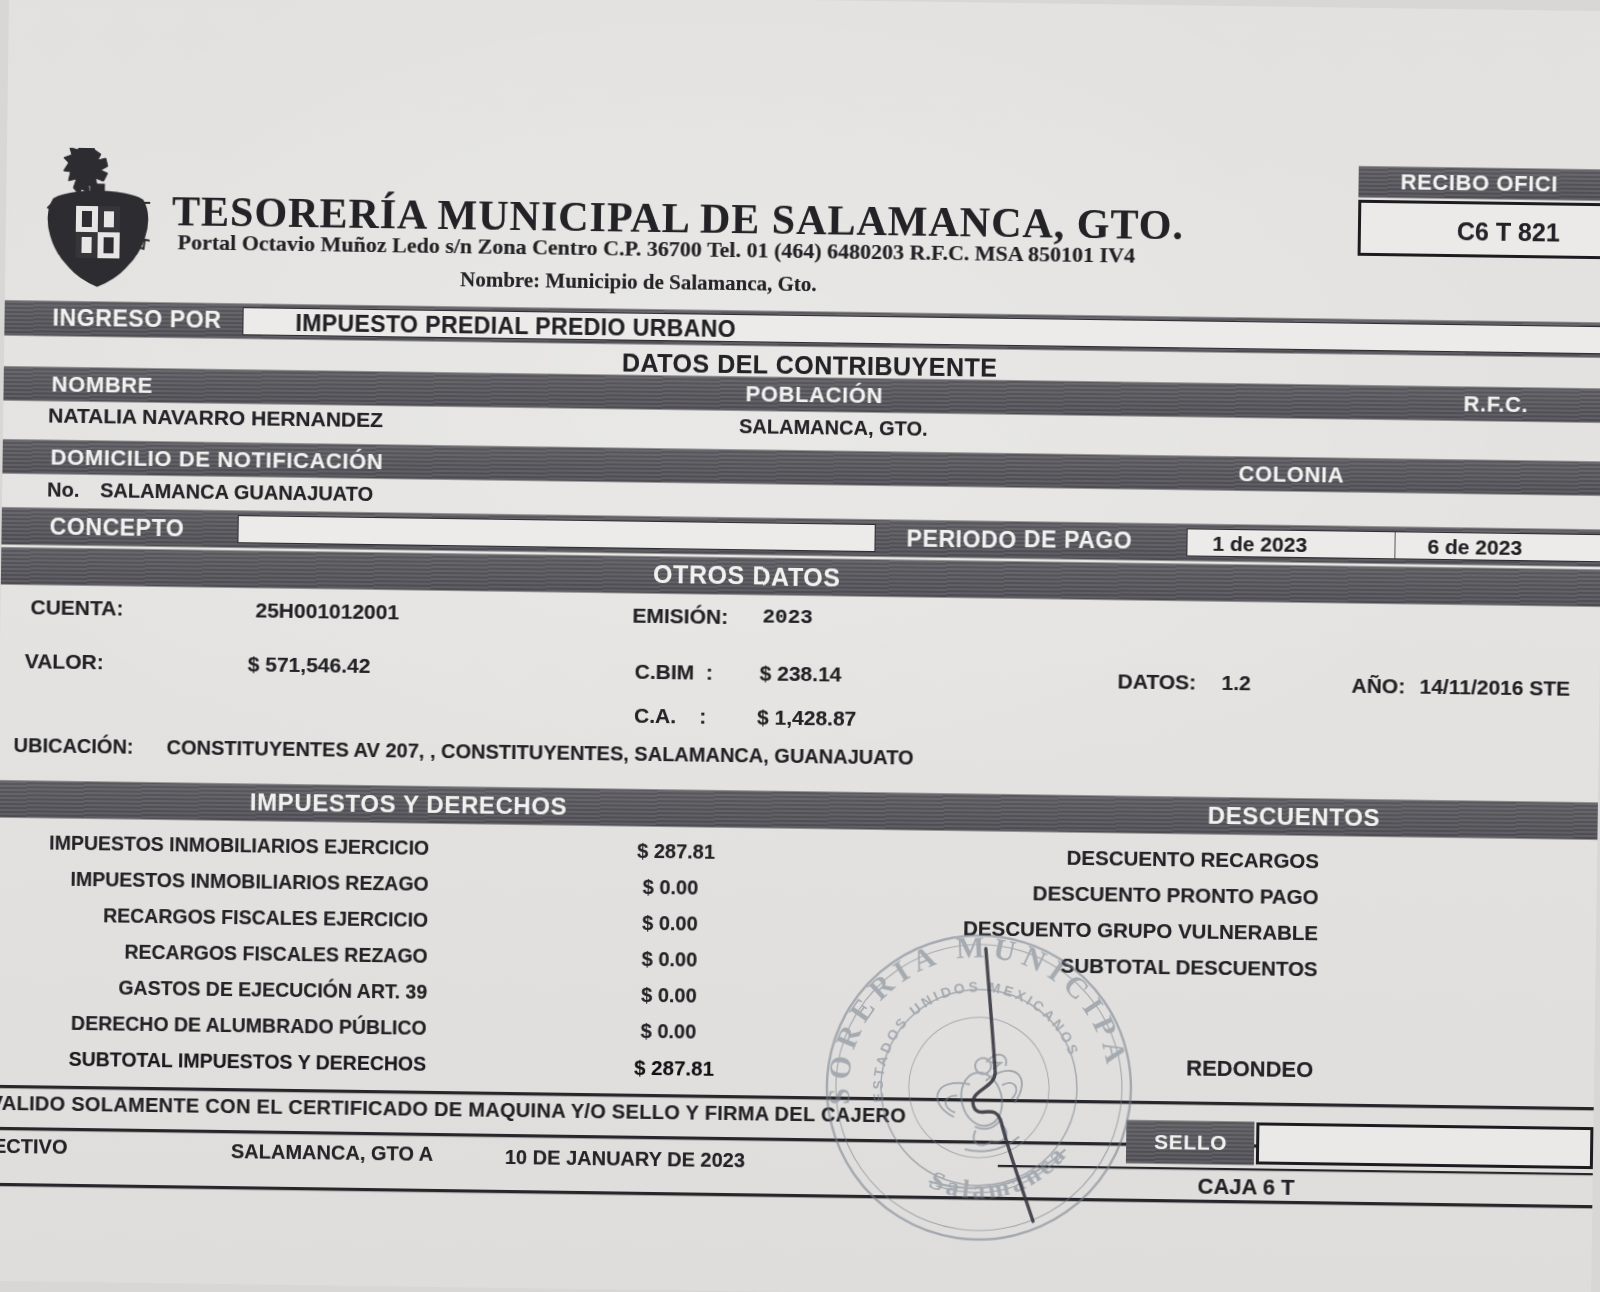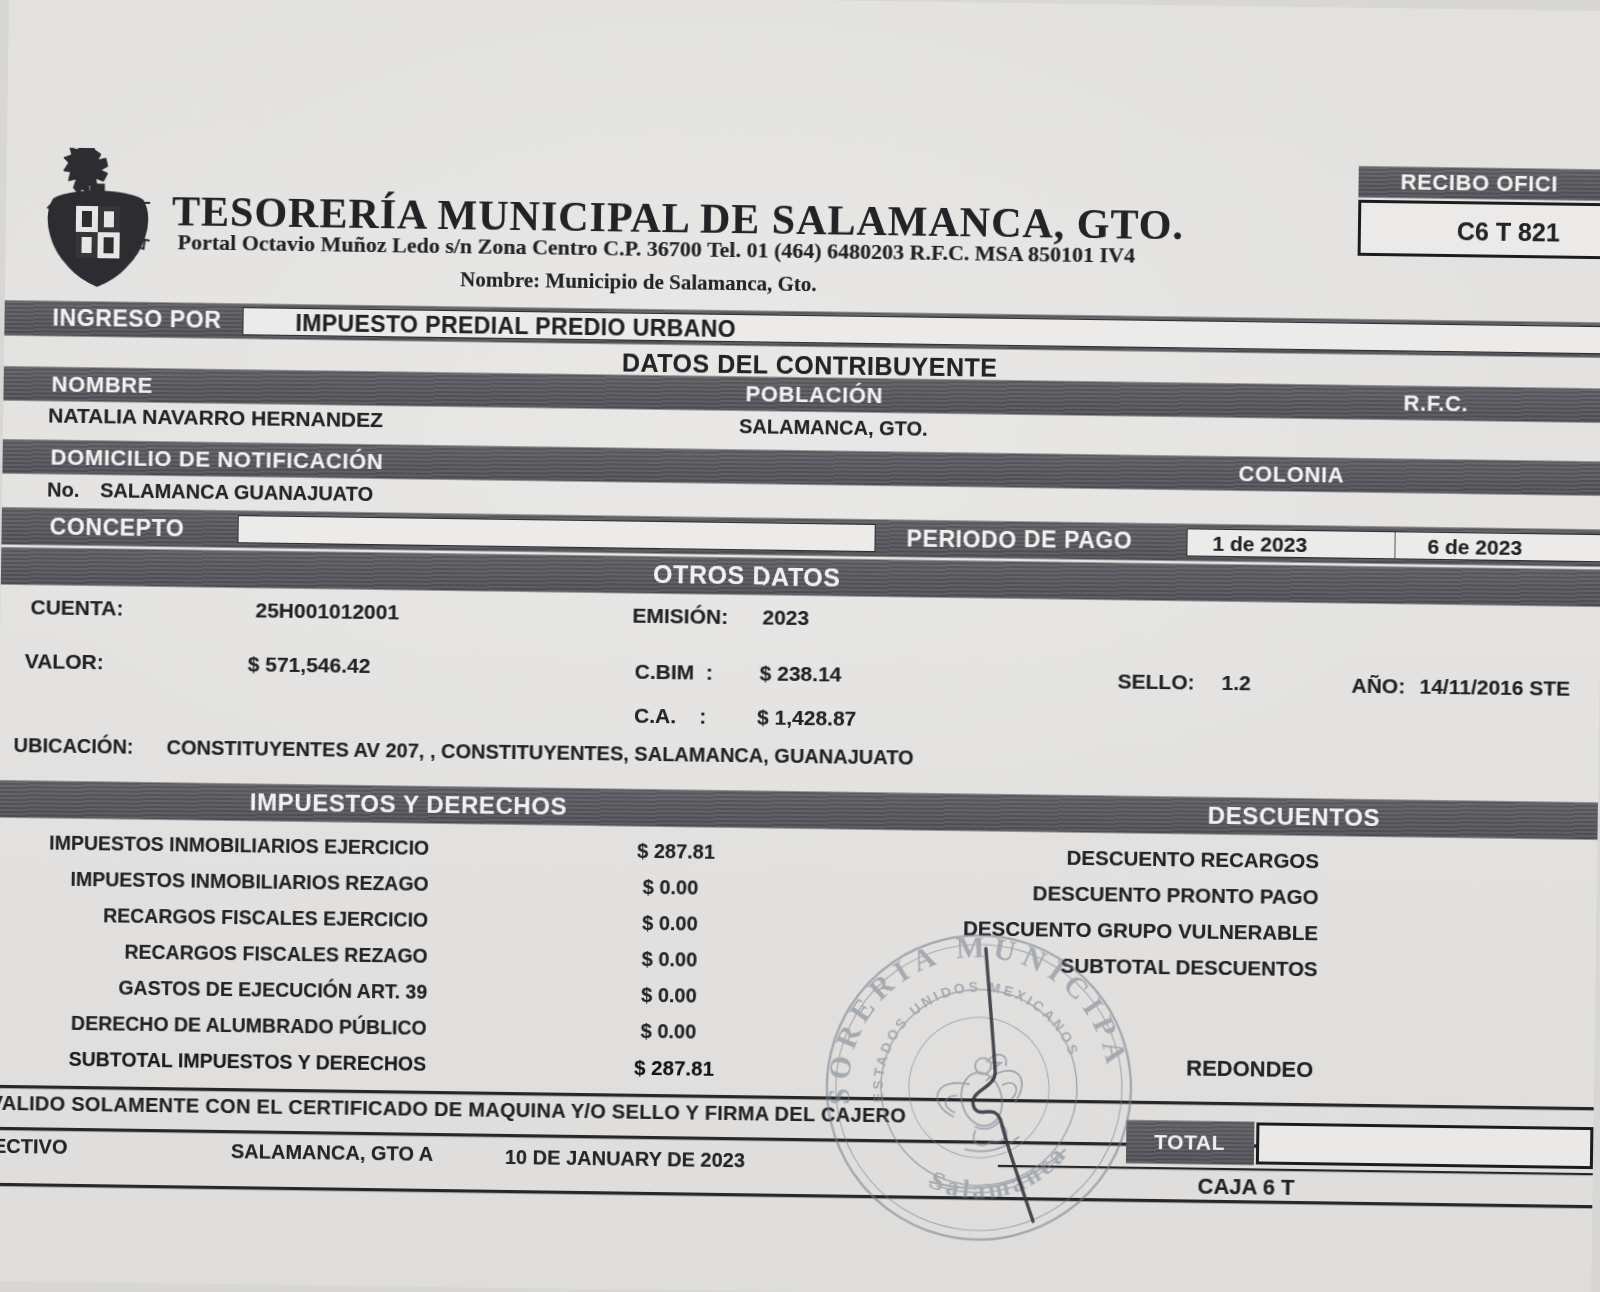--- a/index.html
+++ b/index.html
@@ -84,21 +84,21 @@
   </div>
   <div class="inset" style="left:238px;top:315px;width:1362px;height:28px;">
     <div class="blk" style="position:absolute;left:52px;top:1px;font-size:23px;letter-spacing:.4px;">IMPUESTO PREDIAL PREDIO URBANO</div>
   </div>
 
   <div class="abs blk" style="left:618px;top:351px;font-size:25px;letter-spacing:.5px;">DATOS DEL CONTRIBUYENTE</div>
 
   <div class="bar" style="top:378px;height:33px;">
     <span class="bar-label" style="left:48px;font-size:22px;">NOMBRE</span>
     <span class="bar-label" style="left:742px;font-size:22px;">POBLACIÓN</span>
-    <span class="bar-label" style="left:1400px;font-size:22px;">R.F.C.</span>
+    <span class="bar-label" style="left:1460px;font-size:22px;">R.F.C.</span>
   </div>
   <div class="abs blk" style="left:45px;top:414px;font-size:21px;">NATALIA NAVARRO HERNANDEZ</div>
   <div class="abs blk" style="left:736px;top:416px;font-size:20px;">SALAMANCA, GTO.</div>
 
   <div class="bar" style="top:451px;height:33px;">
     <span class="bar-label" style="left:48px;font-size:22px;">DOMICILIO DE NOTIFICACIÓN</span>
     <span class="bar-label" style="left:1236px;font-size:22px;">COLONIA</span>
   </div>
   <div class="abs blk" style="left:45px;top:489px;font-size:20px;">No.</div>
   <div class="abs blk" style="left:98px;top:489px;font-size:20px;">SALAMANCA GUANAJUATO</div>
@@ -114,27 +114,27 @@
     <div class="blk" style="position:absolute;left:240px;top:2px;font-size:21px;">6 de 2023</div>
   </div>
 
   <div class="bar" style="top:559px;height:36px;">
     <span class="bar-label" style="left:652px;font-size:25px;">OTROS DATOS</span>
   </div>
 
   <div class="abs blk" style="left:30px;top:606px;font-size:21px;">CUENTA:</div>
   <div class="abs blk" style="left:255px;top:606px;font-size:21px;">25H001012001</div>
   <div class="abs blk" style="left:632px;top:606px;font-size:21px;">EMISIÓN:</div>
-  <div class="abs blk" style="left:762px;top:606px;font-size:21px;">2023</div>
+  <div class="abs blk" style="left:762px;top:606px;font-size:21px;font-family:Liberation Mono, monospace;">2023</div>
 
   <div class="abs blk" style="left:25px;top:660px;font-size:21px;">VALOR:</div>
   <div class="abs blk" style="left:248px;top:660px;font-size:21px;">$ 571,546.42</div>
   <div class="abs blk" style="left:635px;top:662px;font-size:21px;white-space:pre;">C.BIM  :</div>
   <div class="abs blk" style="left:760px;top:662px;font-size:21px;">$ 238.14</div>
-  <div class="abs blk" style="left:1118px;top:665px;font-size:21px;">SELLO:</div>
+  <div class="abs blk" style="left:1118px;top:665px;font-size:21px;">DATOS:</div>
   <div class="abs blk" style="left:1222px;top:665px;font-size:21px;">1.2</div>
   <div class="abs blk" style="left:1352px;top:666px;font-size:21px;">AÑO:</div>
   <div class="abs blk" style="left:1420px;top:666px;font-size:21px;">14/11/2016 STE</div>
 
   <div class="abs blk" style="left:635px;top:706px;font-size:21px;white-space:pre;">C.A.    :</div>
   <div class="abs blk" style="left:758px;top:706px;font-size:21px;">$ 1,428.87</div>
 
   <div class="abs blk" style="left:15px;top:745px;font-size:20px;">UBICACIÓN:</div>
   <div class="abs blk" style="left:168px;top:745px;font-size:20px;">CONSTITUYENTES AV 207, , CONSTITUYENTES, SALAMANCA, GUANAJUATO</div>
 
@@ -166,21 +166,21 @@
 
   <div class="rule" style="left:0;top:1096px;width:1600px;"></div>
   <div class="abs blk" style="left:-4px;top:1103px;font-size:20px;letter-spacing:.3px;">VALIDO SOLAMENTE CON EL CERTIFICADO DE MAQUINA Y/O SELLO Y FIRMA DEL CAJERO</div>
   <div class="rule" style="left:0;top:1138px;width:1600px;"></div>
 
   <div class="abs blk" style="left:0;top:1146px;font-size:20px;">ECTIVO</div>
   <div class="abs blk" style="left:238px;top:1148px;font-size:20px;">SALAMANCA, GTO A</div>
   <div class="abs blk" style="left:512px;top:1150px;font-size:20px;">10 DE JANUARY DE 2023</div>
 
   <div class="bar" style="left:1133px;top:1116px;width:128px;height:42px;">
-    <span class="bar-label" style="left:28px;font-size:21px;">TOTAL</span>
+    <span class="bar-label" style="left:28px;font-size:21px;">SELLO</span>
   </div>
   <div class="abs" style="left:1263px;top:1116px;width:337px;height:42px;background:#eae9e7;border:3px solid #1c1c20;box-sizing:border-box;"></div>
 
   <div class="rule" style="left:1005px;top:1162px;width:595px;height:2px;"></div>
   <div class="abs blk" style="left:1205px;top:1168px;font-size:22px;">CAJA 6 T</div>
   <div class="rule" style="left:0;top:1194px;width:1600px;"></div>
 
   <svg class="seal-svg" style="left:812px;top:912px;transform:rotate(-14deg);" width="346" height="346" viewBox="0 0 346 346">
     <defs>
       <path id="arcTop" d="M 43 173 A 130 130 0 0 1 303 173" fill="none"></path>

